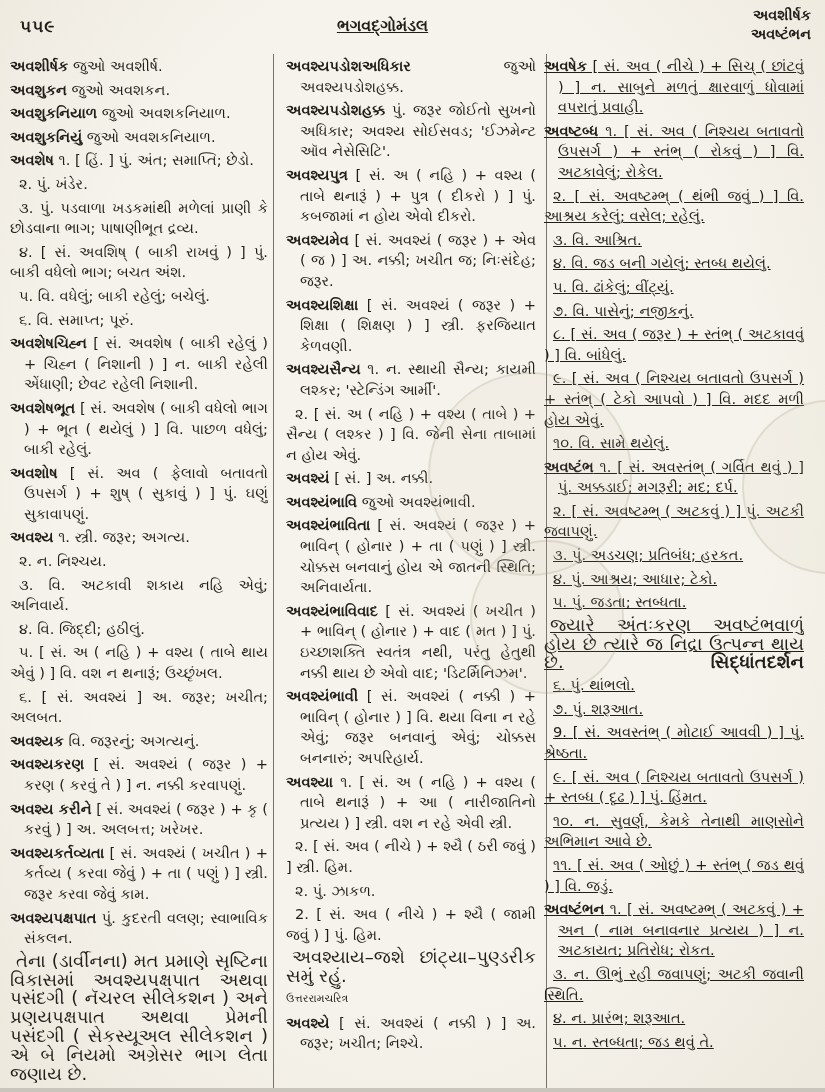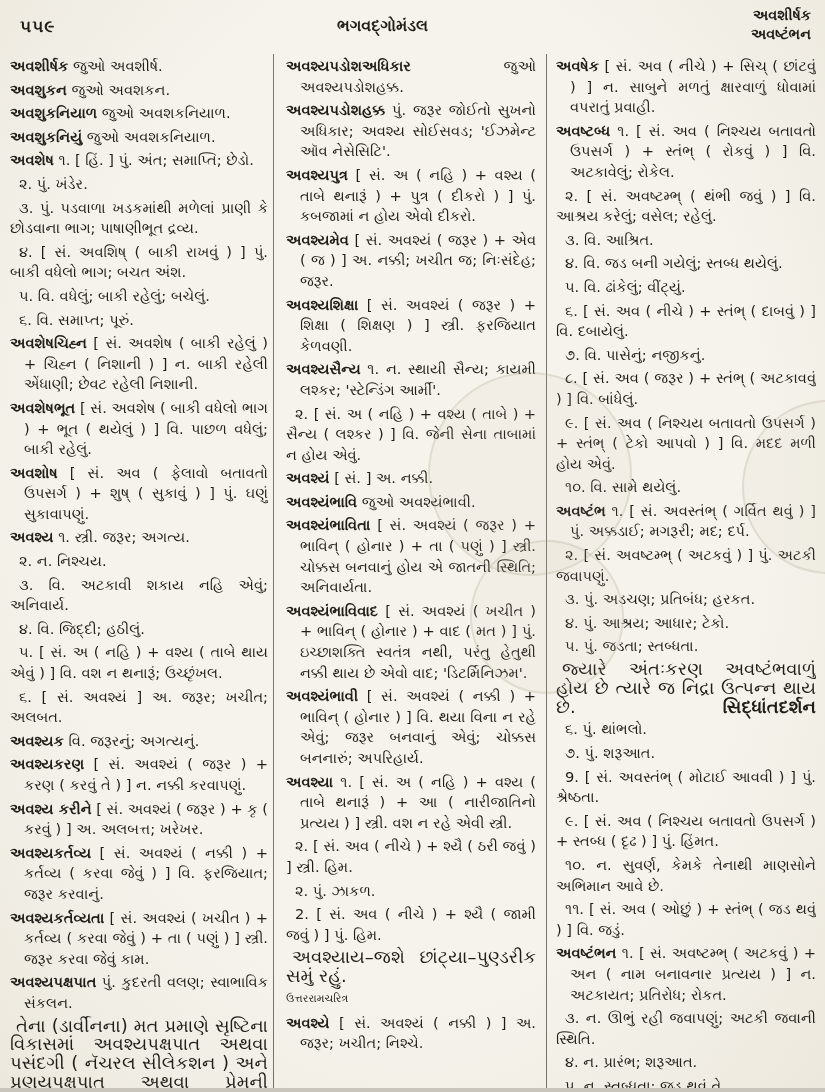--- a/index.html
+++ b/index.html
@@ -11,35 +11,35 @@
     overflow:hidden;
     font-family:"DejaVu Sans", sans-serif;
     color:#211e19;
   }
   .hdr-pagenum{
     position:absolute;left:20px;top:16px;
     font-size:17px;font-weight:bold;letter-spacing:1px;
   }
   .hdr-title{
     position:absolute;left:0;right:60px;top:16px;
-    text-align:center;font-size:16px;font-weight:bold;
+    text-align:center;font-size:16px;font-weight:bold;text-decoration:underline;
   }
   .hdr-guide{
     position:absolute;right:14px;top:6px;
     text-align:right;font-size:14.5px;font-weight:bold;line-height:19px;
   }
   .col{
     position:absolute;top:56px;height:1032px;
     overflow:hidden;
     font-size:14.6px;line-height:20.6px;
     text-align:justify;
   }
   #col-left{left:10px;width:258px;}
   #col-middle{left:286px;width:250px;}
-  #col-right{left:556px;width:260px;}
+  #col-right{left:544px;width:260px;text-decoration:underline;}
   .vrule{
     position:absolute;top:54px;height:1034px;width:1px;
     background:#4e4a42;opacity:.75;
   }
   #rule-1{left:273px;}
   #rule-2{left:546px;}
   .col p{margin:0 0 3px 0;}
   .entry{padding-left:14px;text-indent:-14px;}
   .entry .head{font-weight:bold;}
   .sense{padding-left:0;text-indent:9px;}
@@ -87,21 +87,20 @@
       <p class="entry"><b class="head">અવશોષ</b> [ સં. અવ ( ફેલાવો બતાવતો ઉપસર્ગ ) + શુષ્ ( સુકાવું ) ] પું. ઘણું સુકાવાપણું.</p>
       <p class="entry"><b class="head">અવશ્ય</b> ૧. સ્ત્રી. જરૂર; અગત્ય.</p>
       <p class="sense">૨. ન. નિશ્ચય.</p>
       <p class="sense">૩. વિ. અટકાવી શકાય નહિ એવું; અનિવાર્ય.</p>
       <p class="sense">૪. વિ. જિદ્દી; હઠીલું.</p>
       <p class="sense">૫. [ સં. અ ( નહિ ) + વશ્ય ( તાબે થાય એવું ) ] વિ. વશ ન થનારૂં; ઉચ્છૃંખલ.</p>
       <p class="sense">૬. [ સં. અવશ્યં ] અ. જરૂર; ખચીત; અલબત.</p>
       <p class="entry"><b class="head">અવશ્યક</b> વિ. જરૂરનું; અગત્યનું.</p>
       <p class="entry"><b class="head">અવશ્યકરણ</b> [ સં. અવશ્યં ( જરૂર ) + કરણ ( કરવું તે ) ] ન. નક્કી કરવાપણું.</p>
       <p class="entry"><b class="head">અવશ્ય કરીને</b> [ સં. અવશ્યં ( જરૂર ) + કૃ ( કરવું ) ] અ. અલબત્ત; ખરેખર.</p>
-      <p class="entry"><b class="head">અવશ્યકર્તવ્ય</b> [ સં. અવશ્યં ( નક્કી ) + કર્તવ્ય ( કરવા જેવું ) ] વિ. ફરજિયાત; જરૂર કરવાનું.</p>
       <p class="entry"><b class="head">અવશ્યકર્તવ્યતા</b> [ સં. અવશ્યં ( ખચીત ) + કર્તવ્ય ( કરવા જેવું ) + તા ( પણું ) ] સ્ત્રી. જરૂર કરવા જેવું કામ.</p>
       <p class="entry"><b class="head">અવશ્યપક્ષપાત</b> પું. કુદરતી વલણ; સ્વાભાવિક સંકલન.</p>
       <p class="quote">તેના (ડાર્વીનના) મત પ્રમાણે સૃષ્ટિના વિકાસમાં અવશ્યપક્ષપાત અથવા પસંદગી ( નૅચરલ સીલેકશન ) અને પ્રણયપક્ષપાત અથવા પ્રેમની પસંદગી ( સેકસ્યૂઅલ સીલેકશન ) એ બે નિયમો અગ્રેસર ભાગ લેતા જણાય છે.</p>
     </div>
   <div class="col" id="col-middle">
       <p class="entry"><b class="head">અવશ્યપડોશઅધિકાર</b> જુઓ અવશ્યપડોશહક્ક.</p>
       <p class="entry"><b class="head">અવશ્યપડોશહક્ક</b> પું. જરૂર જોઈતો સુખનો અધિકાર; અવશ્ય સોઈસવડ; 'ઈઝમેન્ટ ઑવ નેસેસિટિ'.</p>
       <p class="entry"><b class="head">અવશ્યપુત્ર</b> [ સં. અ ( નહિ ) + વશ્ય ( તાબે થનારૂં ) + પુત્ર ( દીકરો ) ] પું. કબજામાં ન હોય એવો દીકરો.</p>
       <p class="entry"><b class="head">અવશ્યમેવ</b> [ સં. અવશ્યં ( જરૂર ) + એવ ( જ ) ] અ. નક્કી; ખચીત જ; નિઃસંદેહ; જરૂર.</p>
       <p class="entry"><b class="head">અવશ્યશિક્ષા</b> [ સં. અવશ્યં ( જરૂર ) + શિક્ષા ( શિક્ષણ ) ] સ્ત્રી. ફરજિયાત કેળવણી.</p>
@@ -120,21 +119,20 @@
       <p class="attrib">ઉત્તરરામચરિત્ર</p>
       <p class="entry"><b class="head">અવશ્યે</b> [ સં. અવશ્યં ( નક્કી ) ] અ. જરૂર; ખચીત; નિશ્ચે.</p>
     </div>
   <div class="col" id="col-right">
       <p class="entry"><b class="head">અવષેક</b> [ સં. અવ ( નીચે ) + સિચ્ ( છાંટવું ) ] ન. સાબુને મળતું ક્ષારવાળું ધોવામાં વપરાતું પ્રવાહી.</p>
       <p class="entry"><b class="head">અવષ્ટબ્ધ</b> ૧. [ સં. અવ ( નિશ્ચય બતાવતો ઉપસર્ગ ) + સ્તંભ્ ( રોકવું ) ] વિ. અટકાવેલું; રોકેલ.</p>
       <p class="sense">૨. [ સં. અવષ્ટમ્ભ્ ( થંભી જવું ) ] વિ. આશ્રય કરેલું; વસેલ; રહેલું.</p>
       <p class="sense">૩. વિ. આશ્રિત.</p>
       <p class="sense">૪. વિ. જડ બની ગયેલું; સ્તબ્ધ થયેલું.</p>
       <p class="sense">૫. વિ. ઢાંકેલું; વીંટ્યું.</p>
-      <p class="sense">૬. [ સં. અવ ( નીચે ) + સ્તંભ્ ( દાબવું ) ] વિ. દબાયેલું.</p>
       <p class="sense">૭. વિ. પાસેનું; નજીકનું.</p>
       <p class="sense">૮. [ સં. અવ ( જરૂર ) + સ્તંભ્ ( અટકાવવું ) ] વિ. બાંધેલું.</p>
       <p class="sense">૯. [ સં. અવ ( નિશ્ચય બતાવતો ઉપસર્ગ ) + સ્તંભ્ ( ટેકો આપવો ) ] વિ. મદદ મળી હોય એવું.</p>
       <p class="sense">૧૦. વિ. સામે થયેલું.</p>
       <p class="entry"><b class="head">અવષ્ટંભ</b> ૧. [ સં. અવસ્તંભ્ ( ગર્વિત થવું ) ] પું. અક્કડાઈ; મગરૂરી; મદ; દર્પ.</p>
       <p class="sense">૨. [ સં. અવષ્ટમ્ભ્ ( અટકવું ) ] પું. અટકી જવાપણું.</p>
       <p class="sense">૩. પું. અડચણ; પ્રતિબંધ; હરકત.</p>
       <p class="sense">૪. પું. આશ્રય; આધાર; ટેકો.</p>
       <p class="sense">૫. પું. જડતા; સ્તબ્ધતા.</p>
       <p class="quote">જ્યારે અંતઃકરણ અવષ્ટંભવાળું હોય છે ત્યારે જ નિદ્રા ઉત્પન્ન થાય છે.<span class="q-attrib">સિદ્ધાંતદર્શન</span></p>

